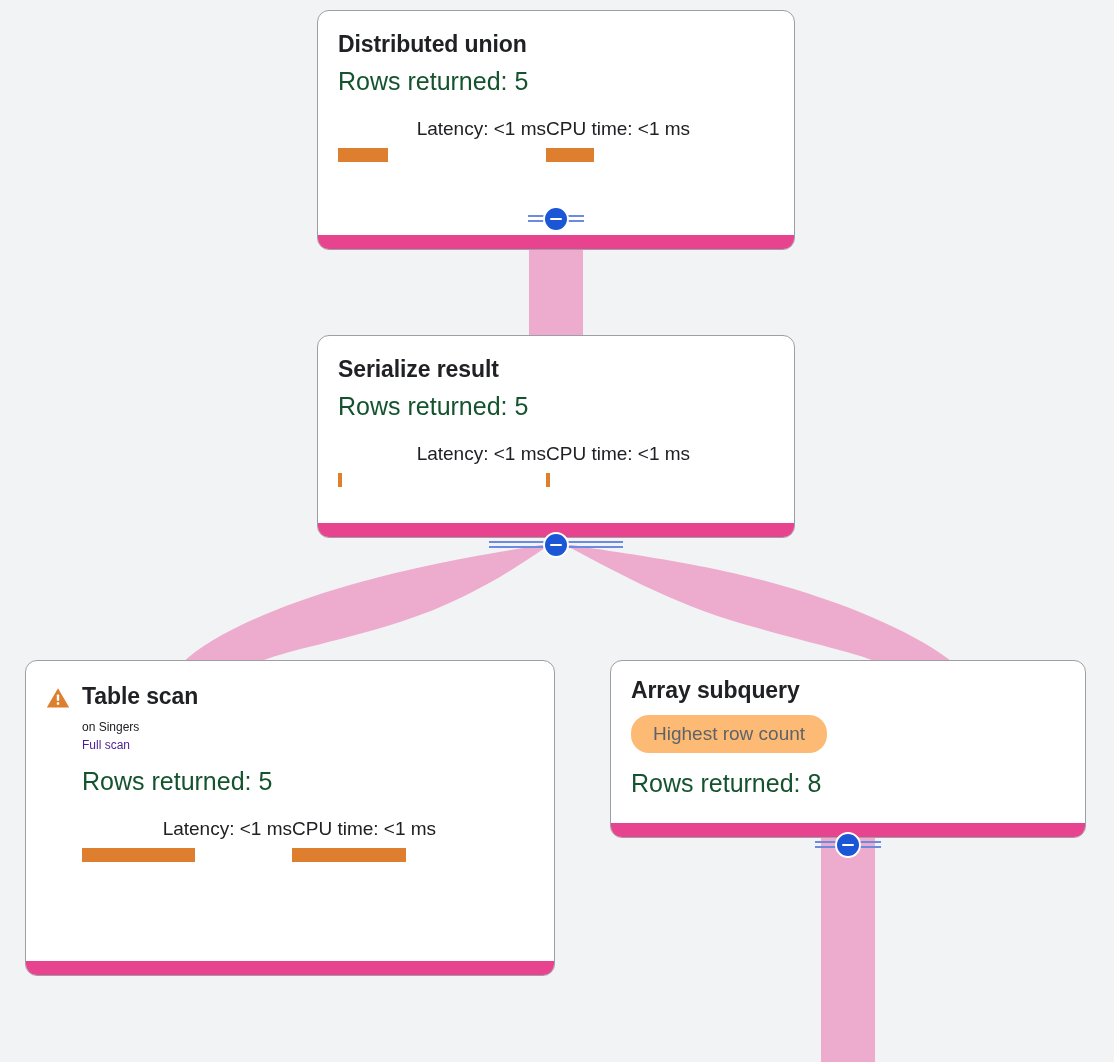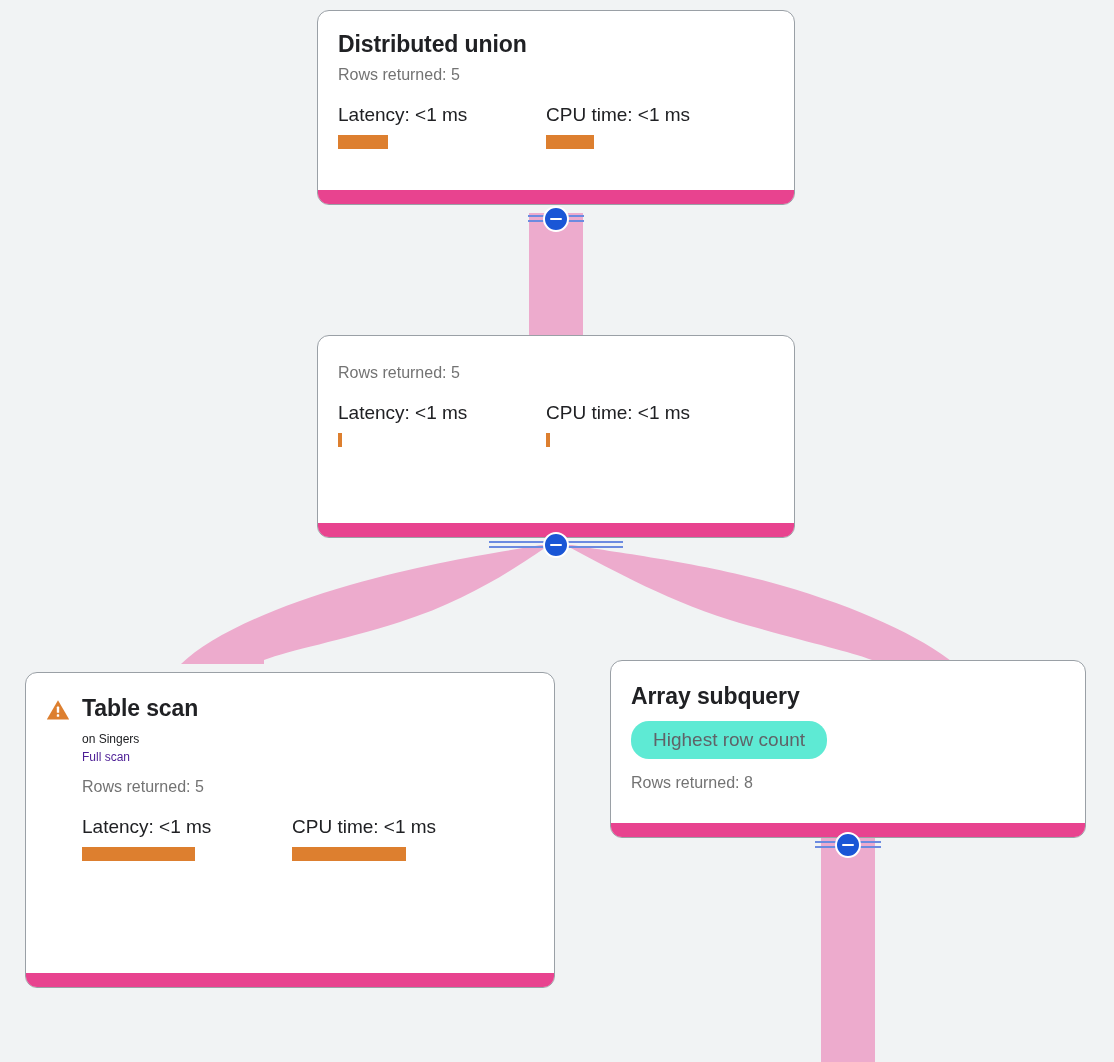--- a/index.html
+++ b/index.html
@@ -38,37 +38,37 @@
   }
 
   .node-title-row{display:flex;align-items:flex-start;gap:12px;}
   .warn-icon{flex:0 0 auto;margin-top:4px;}
   .node-title{
     font-size:23px;font-weight:700;color:#202124;
     letter-spacing:-0.1px;line-height:1.18;
   }
   .node-sub{font-size:12px;color:#202124;line-height:1.5;margin-top:8px;}
   .node-sub.muted{color:#4c1d95;margin-top:0;}
-  .rows{font-size:16px;color:#737373;line-height:1.5;margin-top:5px;}
+  .rows{font-size:25px;color:#14532d;line-height:1.5;margin-top:5px;}
 
   .chips{margin-top:4px;}
   .chip{
     display:inline-block;
-    background:#5eead4;
+    background:#fdba74;
     color:#5F6368;
     font-size:19px;
     border-radius:18px;
     padding:6px 22px;
     margin:4px 0 0 0;
     line-height:1.35;
     white-space:nowrap;
   }
 
   .metrics{display:flex;margin-top:16px;}
-  .metric{box-sizing:border-box;}
+  .metric{box-sizing:border-box;text-align:right;}
   .metric-label{font-size:19px;color:#202124;line-height:1.3;}
   .metric-bar{height:14px;background:#DD7F2F;margin-top:7px;}
 
   
   .collapse{
     position:absolute;z-index:6;
     height:26px;
     display:flex;align-items:center;justify-content:center;
     transform:translate(-50%,-50%);
   }
@@ -112,21 +112,21 @@
              C600,563 660,598 730,620
              C800,641 845,650 872,660
              L872,664
              L955,664
              C920,636 860,608 780,585
              C700,562 605,551 572,545 Z" fill="#EDABCD"></path>
 
     <path d="M821,838 L875,838 L875,1062 L821,1062 Z" fill="#EDABCD"></path>
   </svg>
 
-  <div class="node" style="left:317px;top:10px;width:478px;height:195px;">
+  <div class="node" style="left:317px;top:10px;width:478px;height:240px;">
     <div class="node-body">
       <div class="node-title-row">
         <div class="node-title">Distributed union</div>
       </div>
       <div class="rows">Rows returned: 5</div>
       <div class="metrics">
         <div class="metric" style="width:208px;">
           <div class="metric-label">Latency: &lt;1 ms</div>
           <div class="metric-bar" style="width:50px;"></div>
         </div>
@@ -148,20 +148,23 @@
       <div class="ln"></div>
       <div class="ln"></div>
     </div>
     <div class="knob">
       <div class="minus"></div>
     </div>
   </div>
 
   <div class="node" style="left:317px;top:335px;width:478px;height:203px;">
     <div class="node-body">
+      <div class="node-title-row">
+        <div class="node-title">Serialize result</div>
+      </div>
       <div class="rows">Rows returned: 5</div>
       <div class="metrics">
         <div class="metric" style="width:208px;">
           <div class="metric-label">Latency: &lt;1 ms</div>
           <div class="metric-bar" style="width:4px;"></div>
         </div>
         <div class="metric">
           <div class="metric-label">CPU time: &lt;1 ms</div>
           <div class="metric-bar" style="width:4px;"></div>
         </div>
@@ -177,21 +180,21 @@
     </div>
     <div class="rail right" style="width:58px;">
       <div class="ln"></div>
       <div class="ln"></div>
     </div>
     <div class="knob">
       <div class="minus"></div>
     </div>
   </div>
 
-  <div class="node" style="left:25px;top:660px;width:530px;height:316px;margin-top:12px;">
+  <div class="node" style="left:25px;top:660px;width:530px;height:316px;">
     <div class="node-body" style="padding:22px 20px 12px 20px;">
       <div class="node-title-row">
         <span class="warn-icon">
           <svg width="24" height="22" viewBox="0 0 24 22" aria-hidden="true">
             <path d="M12 1.2 L23.2 20.6 L0.8 20.6 Z" fill="#DD7F2F"></path>
             <rect x="10.8" y="7.6" width="2.4" height="6.2" rx="0.6" fill="#FFFFFF"></rect>
             <rect x="10.8" y="15.3" width="2.4" height="2.5" rx="0.6" fill="#FFFFFF"></rect>
           </svg>
         </span>
         <div style="flex:1 1 auto;">
@@ -209,21 +212,21 @@
               <div class="metric-bar" style="width:114px;"></div>
             </div>
           </div>
         </div>
       </div>
     </div>
     <div class="node-footer"></div>
   </div>
 
   <div class="node" style="left:610px;top:660px;width:476px;height:178px;">
-    <div class="node-body" style="padding:22px 20px 10px 20px;">
+    <div class="node-body" style="padding:16px 20px 10px 20px;">
       <div class="node-title-row">
         <div class="node-title">Array subquery</div>
       </div>
       <div class="chips" style="margin-top:7px;">
         <div><span class="chip">Highest row count</span></div>
       </div>
       <div class="rows" style="margin-top:12px;">Rows returned: 8</div>
     </div>
     <div class="node-footer"></div>
   </div>

